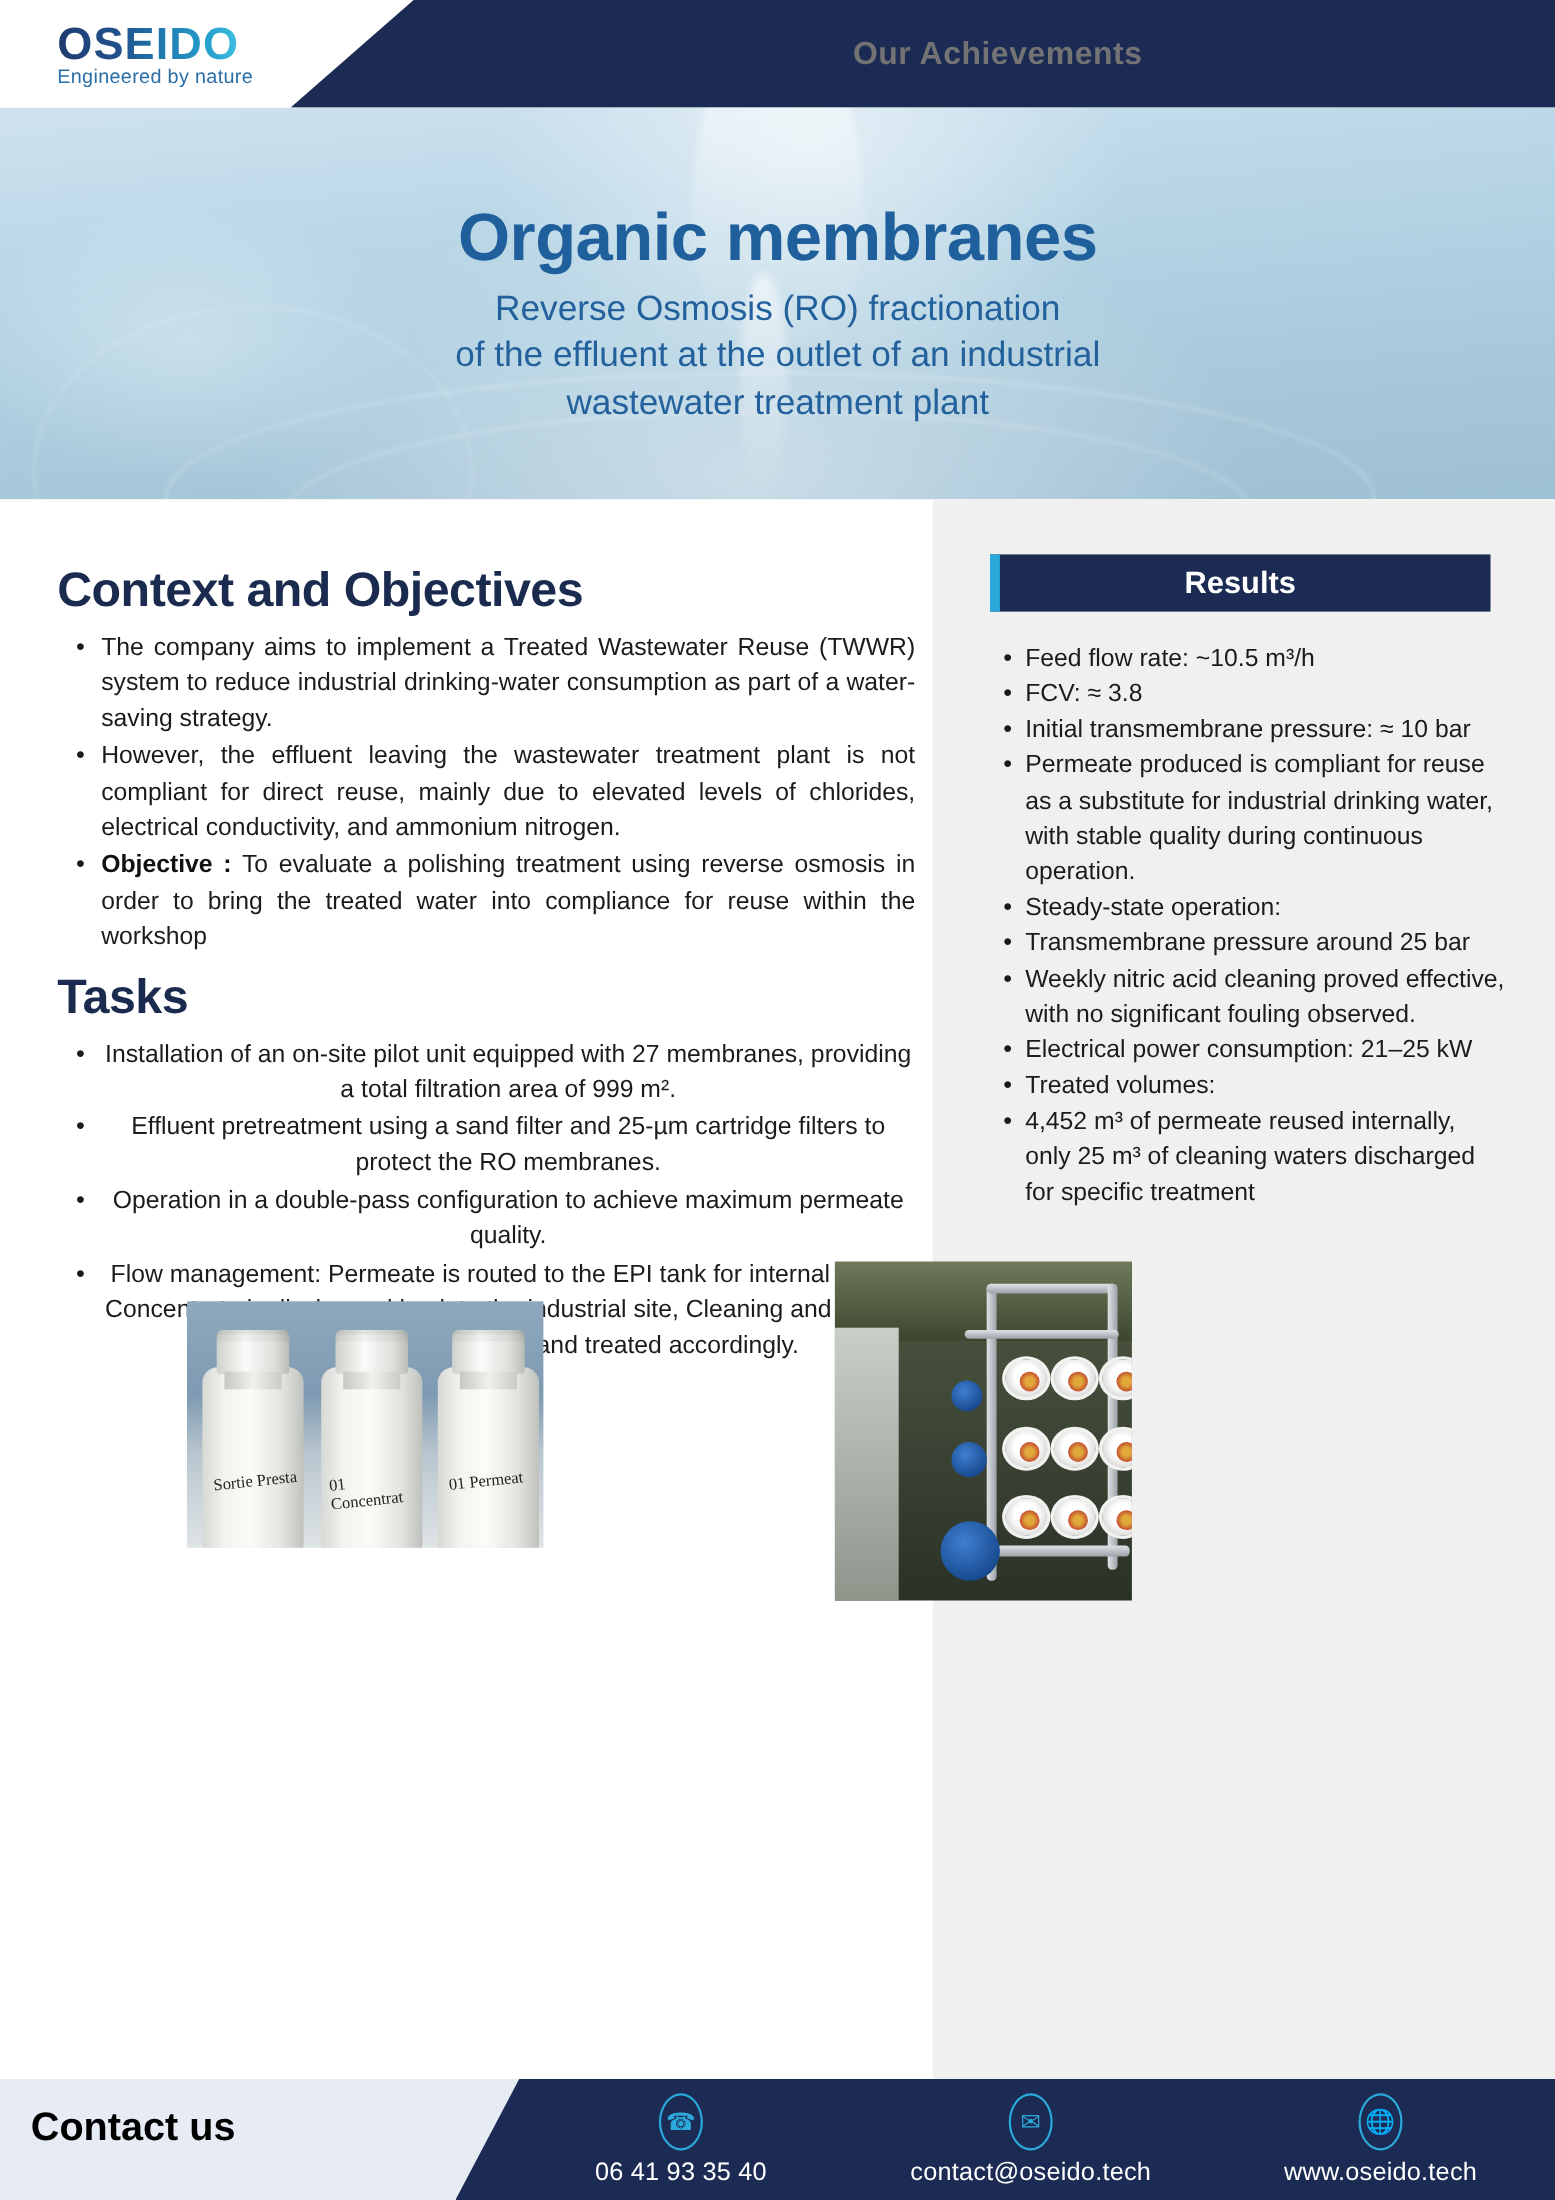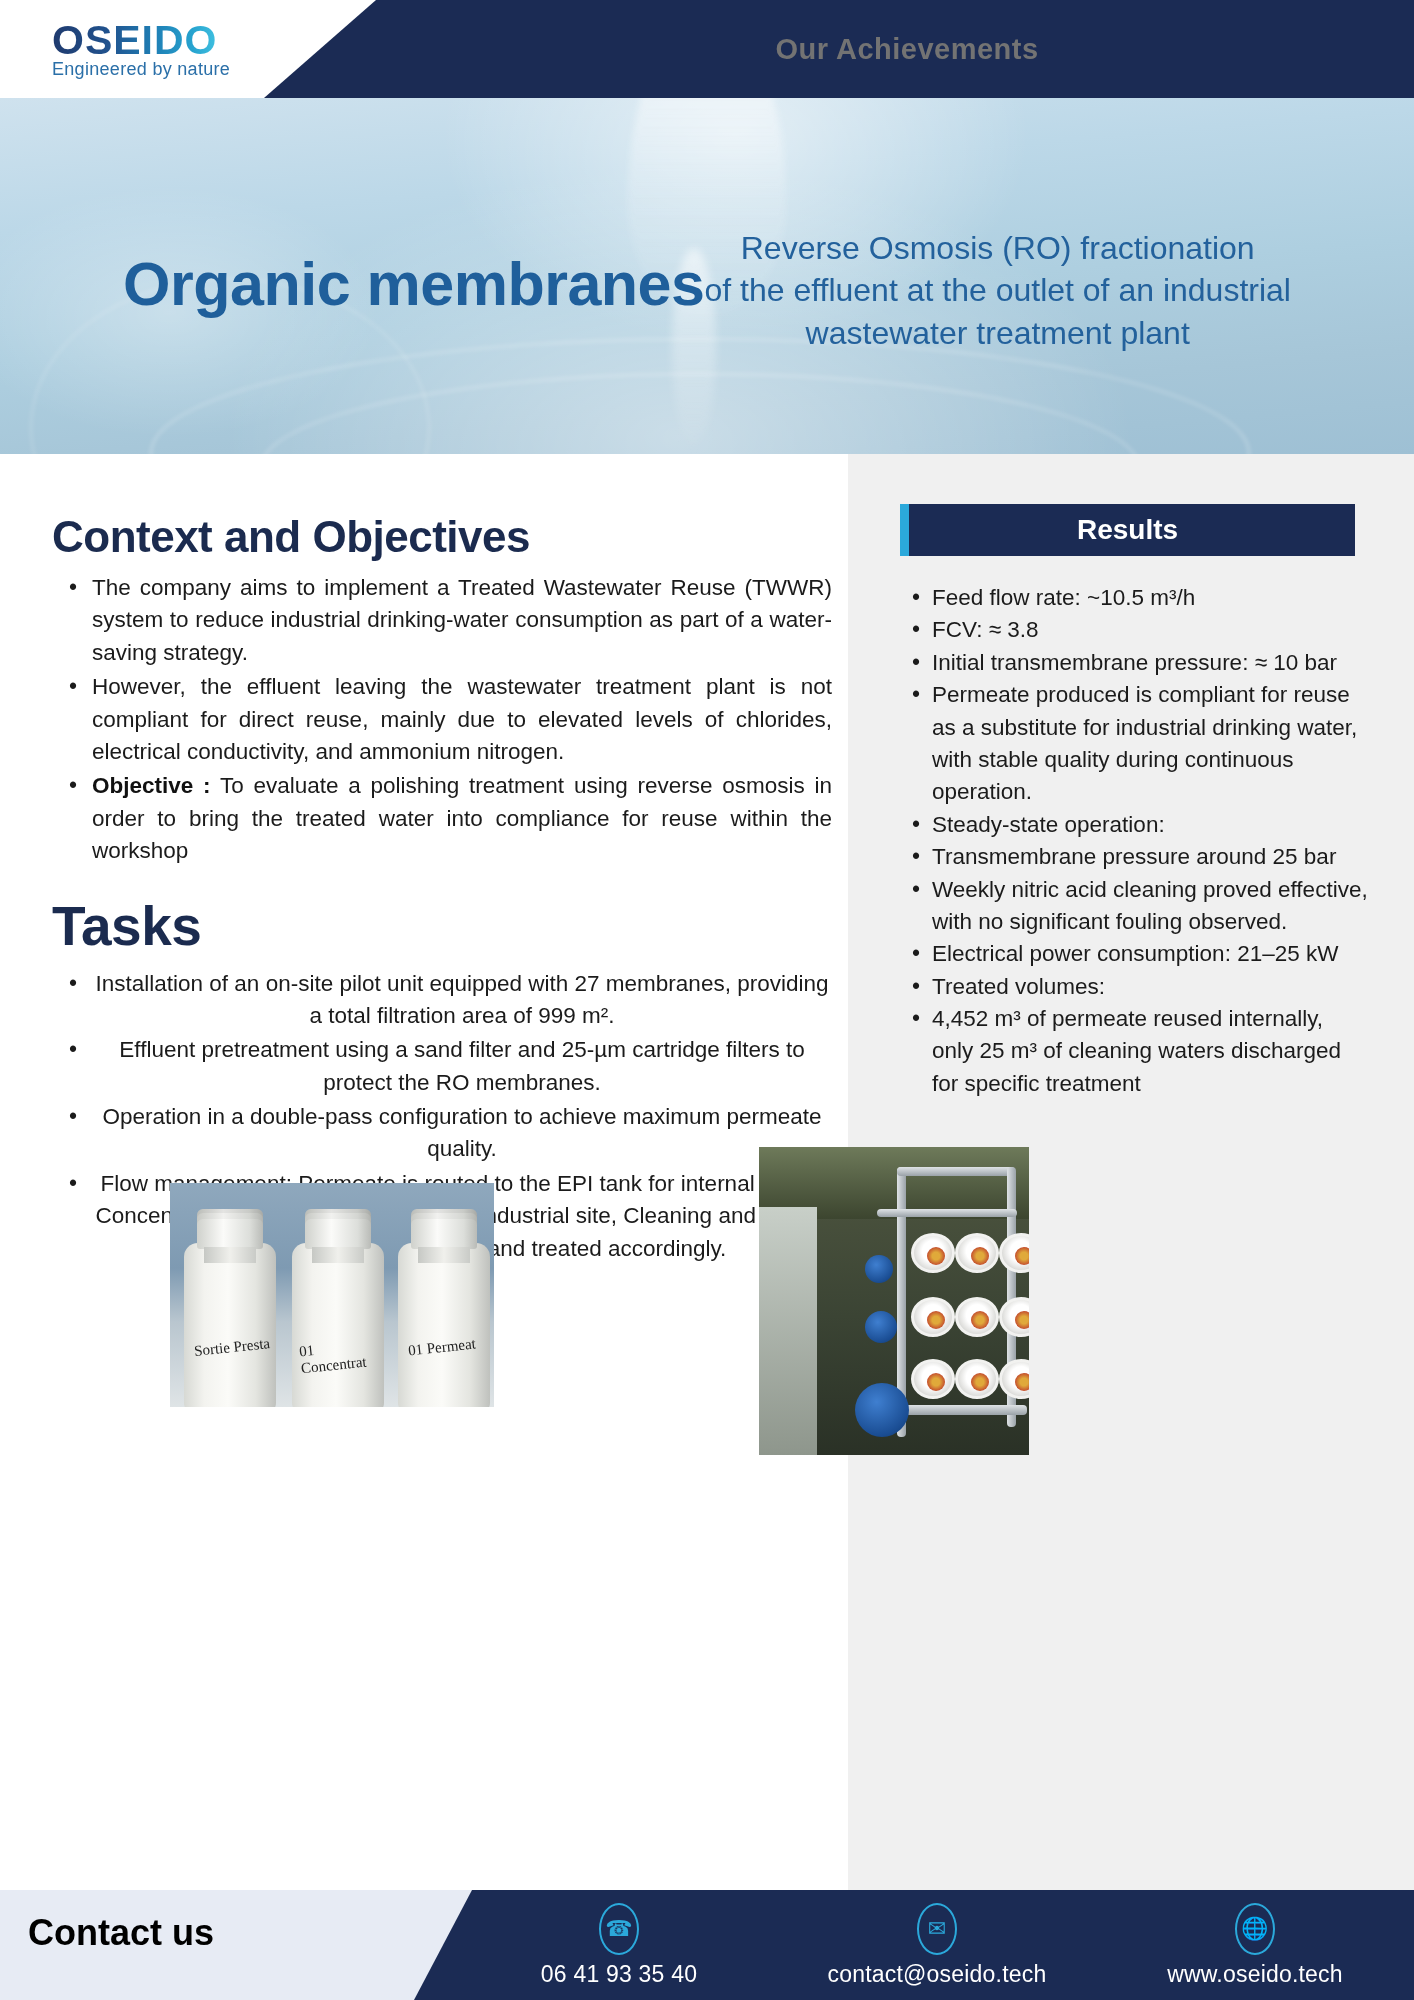--- a/index.html
+++ b/index.html
@@ -44,36 +44,36 @@
     filter:blur(3px); opacity:0.85;
   }
   .hero-drop2 { position:absolute; left:672px; top:150px; width:44px; height:200px;
     background:linear-gradient(180deg, rgba(255,255,255,0.55), rgba(255,255,255,0.02));
     border-radius:50%; filter:blur(4px);
   }
   .hero-ring { position:absolute; border-radius:50%; border:2px solid rgba(255,255,255,0.35); filter:blur(2px); }
   .r1 { left:150px; top:240px; width:1100px; height:230px; }
   .r2 { left:260px; top:275px; width:880px; height:190px; }
   .r3 { left:30px; top:180px; width:400px; height:300px; border-color:rgba(255,255,255,0.22); }
-  .hero-inner { position:absolute; inset:0; display:flex; flex-direction:row;
+  .hero-inner { position:absolute; inset:0; display:flex; flex-direction:column;
     align-items:center; justify-content:center; padding-top:17px; }
   .hero-title { font-size:61px; font-weight:700; color:#1f5f9b; letter-spacing:-0.5px; line-height:1.05; }
   .hero-sub { margin-top:12px; text-align:center; font-size:32px; font-weight:400;
     color:#23619c; line-height:1.33; }
 
   
   .body-area { position:absolute; top:454px; left:0; width:1414px; height:1436px; background:#ffffff; }
   .right-bg { position:absolute; left:848px; top:0; width:566px; height:1436px; background:#f0f0f0; }
 
   .col-left { position:absolute; left:52px; top:0; width:780px; }
   .col-right { position:absolute; left:900px; top:0; width:470px; }
 
   h2.sec { color:#1b2b4f; font-weight:700; letter-spacing:-0.5px; }
   .h-context { font-size:44px; margin-top:58px; }
-  .h-tasks { font-size:55px; margin-top:26px; }
+  .h-tasks { font-size:44px; margin-top:14px; }
 
   ul.blist { list-style:none; margin-top:10px; }
   ul.blist li { position:relative; padding-left:40px; margin-bottom:2px;
     font-size:22.5px; line-height:1.44; color:#1b1b1b; text-align:justify; }
   ul.blist li::before { content:"•"; position:absolute; left:17px; top:-1px; font-size:23px; color:#1b1b1b; }
   ul.blist li b { font-weight:700; color:#111; }
   ul.tasks li { text-align:center; }
 
   ul.rlist { list-style:none; margin-top:26px; }
   ul.rlist li { position:relative; padding-left:32px; margin-bottom:0px;

